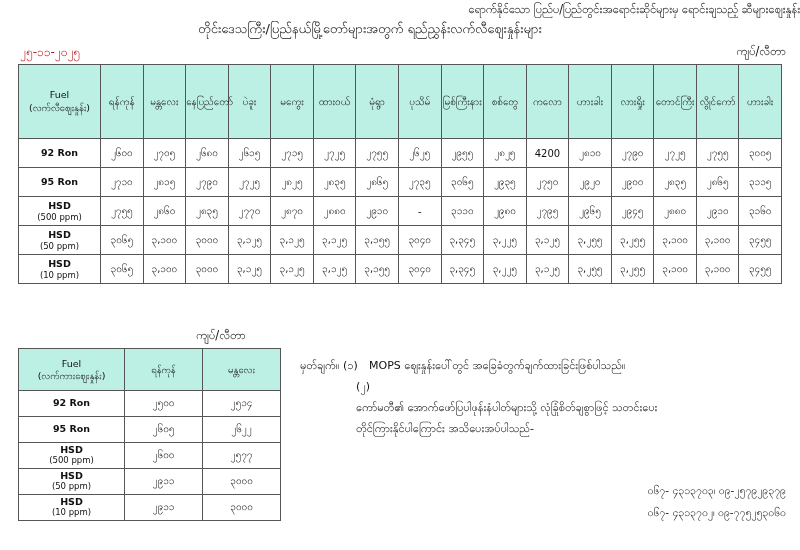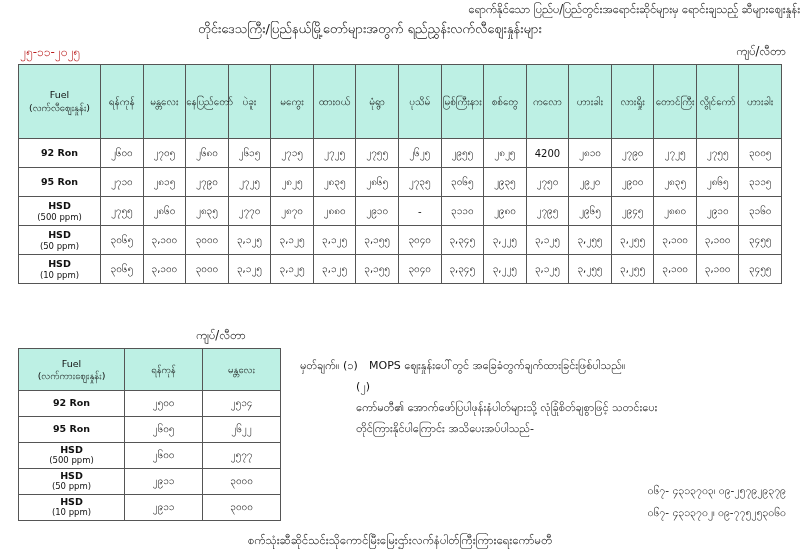--- a/index.html
+++ b/index.html
@@ -386,15 +386,14 @@
     <div class="row indent">
       <span class="num">(၂)</span>
     </div>
     <div class="indent">ကော်မတီ၏ အောက်ဖော်ပြပါဖုန်းနံပါတ်များသို့ လုံခြုံစိတ်ချစွာဖြင့် သတင်းပေး</div>
     <div class="indent">တိုင်ကြားနိုင်ပါကြောင်း အသိပေးအပ်ပါသည်-</div>
   </div>
 
   <div class="phone phone1">၀၆၇- ၄၃၁၃၇၀၃၊ ၀၉-၂၅၇၉၂၉၃၇၉</div>
   <div class="phone phone2">၀၆၇- ၄၃၁၃၇၀၂၊ ၀၉-၇၇၅၂၅၃၀၆၀</div>
 
-  <div class="footer-line">စက်သုံးဆီဆိုင်သင်းသိုကောင်မြီးမြေးဌာ်းလက်နံပါတ်ကြီးကြားရေးကော်မတီ</div>
 
 </div>
 
 </body></html>

